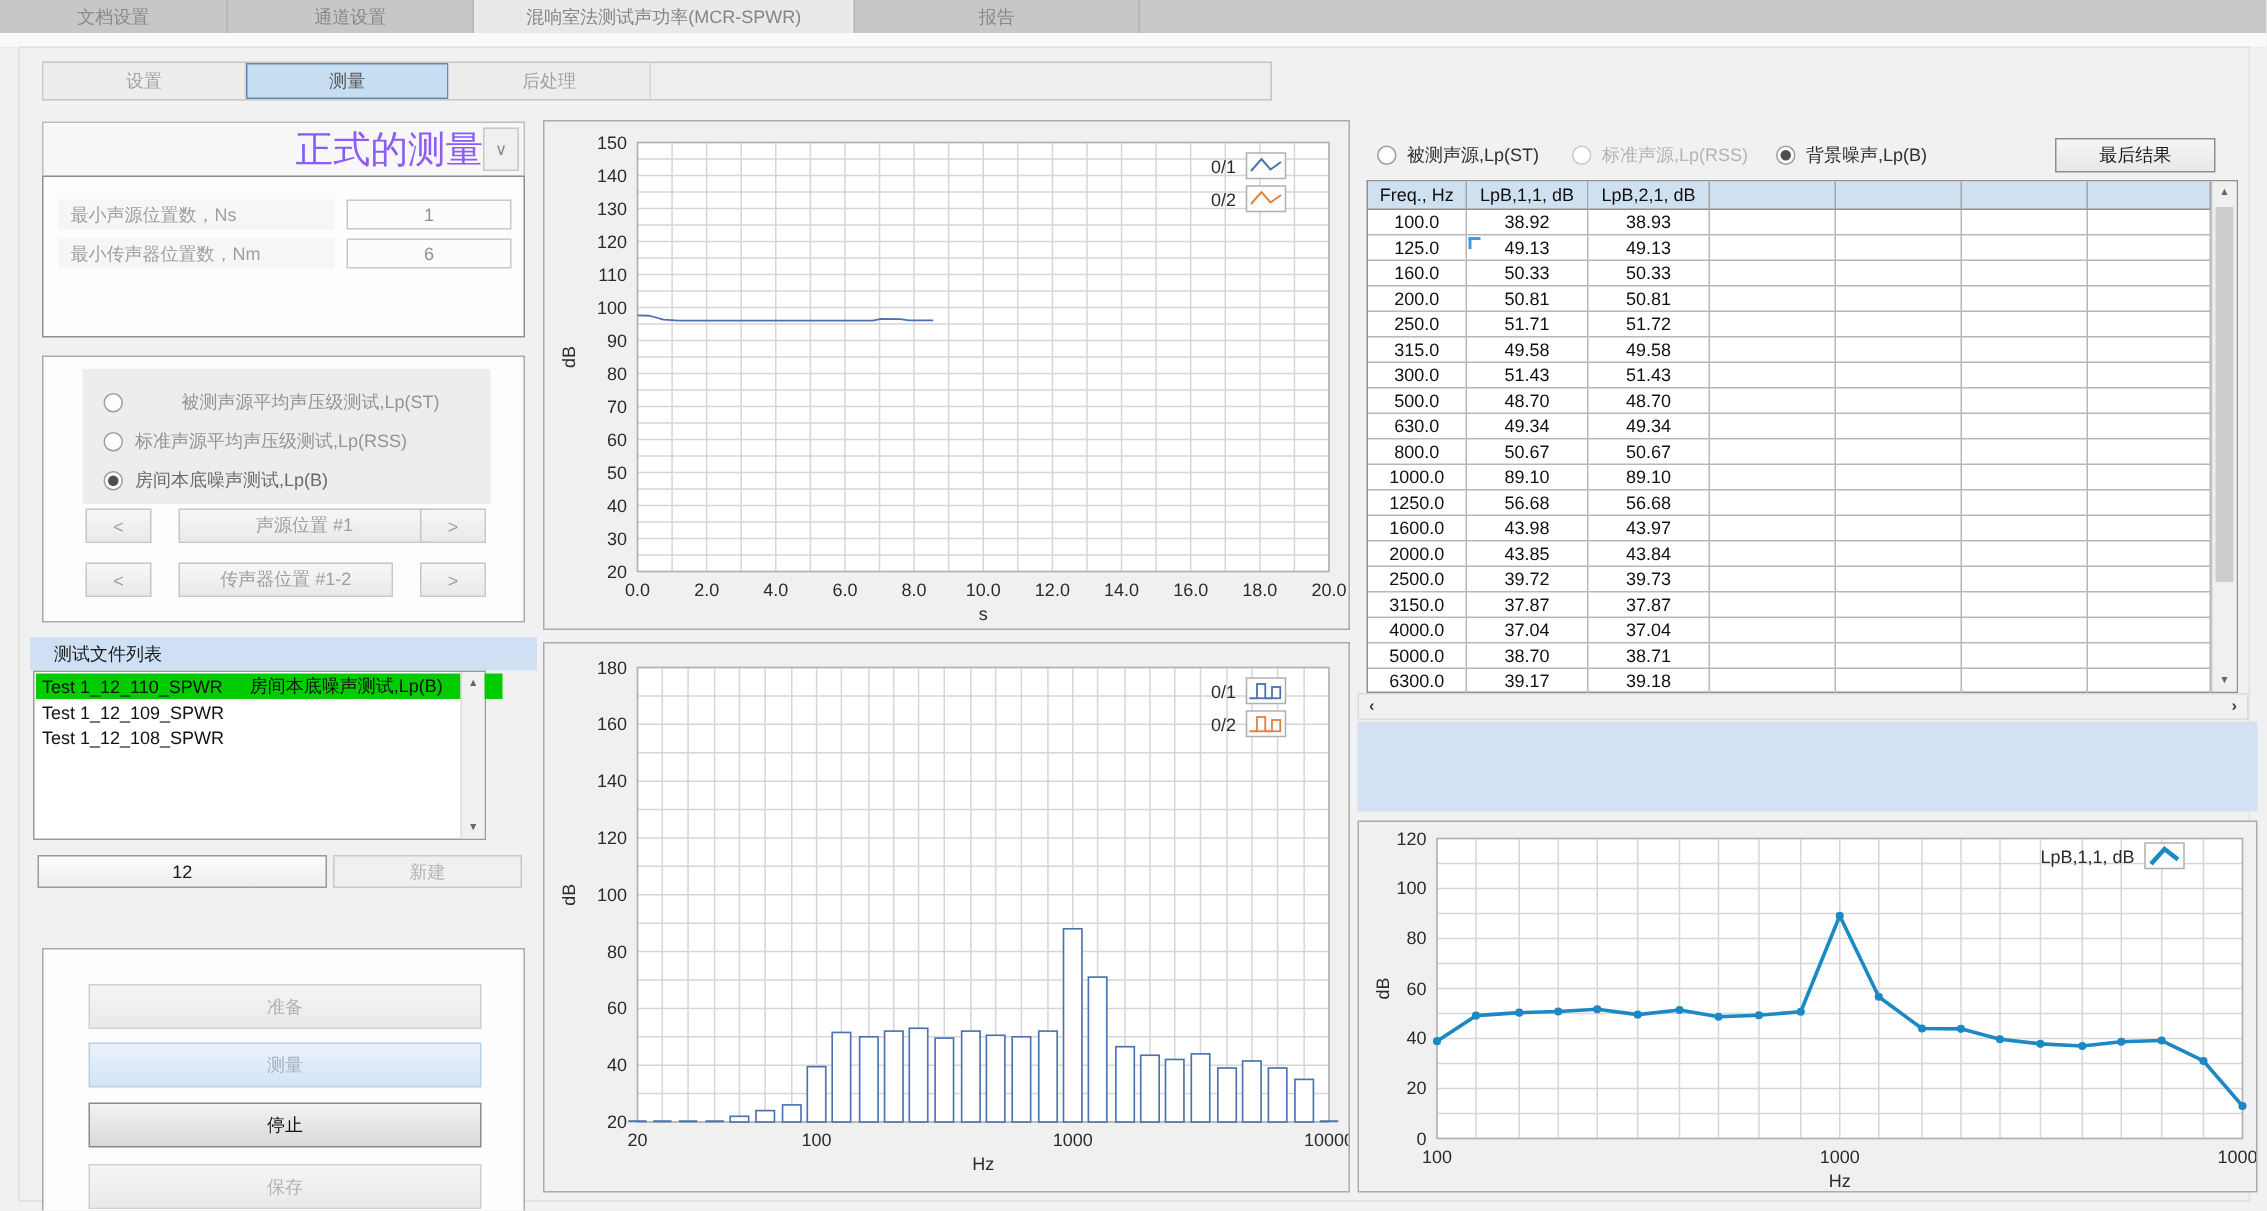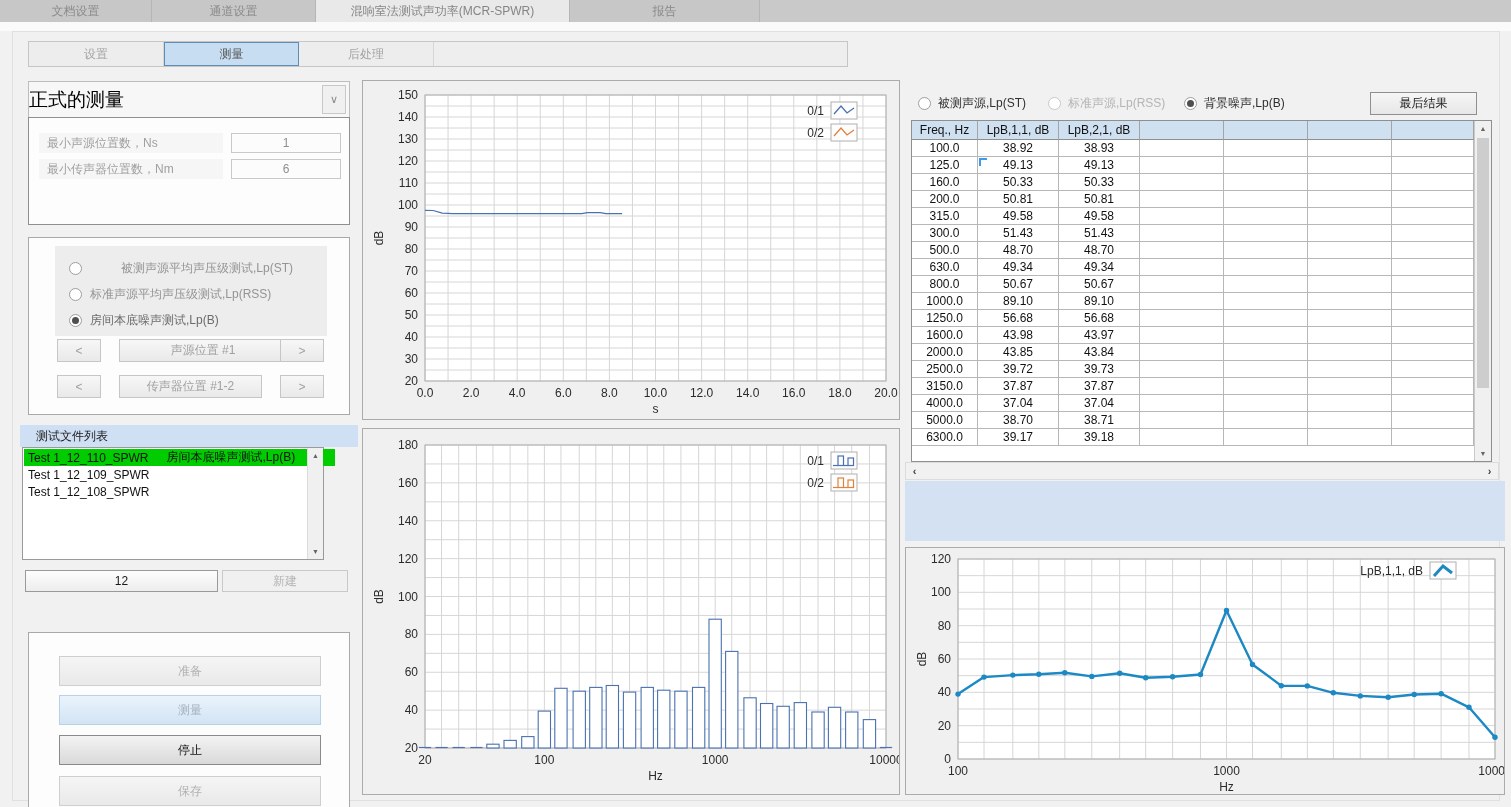--- a/index.html
+++ b/index.html
@@ -21,21 +21,21 @@
   .subtabs { position:absolute; left:28px; top:41px; width:820px; height:26px;
     border:1px solid #c6c6c6; background:#eeeeee; display:flex; }
   .subtab { width:135px; height:100%; display:flex; align-items:center; justify-content:center;
     color:#a3a3a3; background:#ededed; border-right:1px solid #d6d6d6; }
   .subtab.active { background:#c7def2; border:1px solid #5f8cb3; color:#555; }
   
   .panel { position:absolute; background:#fdfdfd; border:1px solid #a9a9a9; }
   
   .combo { position:absolute; left:28px; top:81px; width:322px; height:37px; background:#f7f7f7;
     border:1px solid #bdbdbd; display:flex; align-items:center; }
-  .combo-title { flex:1; text-align:left; color:#000000; font-size:19px; }
+  .combo-title { flex:1; text-align:right; color:#8b5cf6; font-size:25px; }
   .combo-arrow { width:24px; height:29px; margin-right:3px; border:1px solid #c8c8c8; background:#f0f0f0;
     color:#8a8a8a; display:flex; align-items:center; justify-content:center; font-size:11px; }
   .field-row { position:absolute; left:10px; width:302px; height:20px; display:flex; }
   .field-label { width:184px; background:#f6f6f6; color:#9f9f9f; display:flex; align-items:center; padding-left:8px; }
   .field-value { width:110px; margin-left:8px; border:1px solid #c9c9c9; background:#fcfcfc; color:#8f8f8f;
     display:flex; align-items:center; justify-content:center; }
   
   .radio-box { position:absolute; left:26px; top:8px; width:272px; height:90px; background:#ededed; }
   .radio-row { position:absolute; left:14px; height:20px; display:flex; align-items:center; gap:8px; color:#949494; }
   .radio-row.checked { color:#6b6b6b; }
@@ -413,20 +413,29 @@
       <div class="tbl-row">
         <div class="tbl-cell">200.0</div>
         <div class="tbl-cell">50.81</div>
         <div class="tbl-cell">50.81</div>
         <div class="tbl-cell"></div>
         <div class="tbl-cell"></div>
         <div class="tbl-cell"></div>
         <div class="tbl-cell"></div>
       </div>
       <div class="tbl-row">
+        <div class="tbl-cell">250.0</div>
+        <div class="tbl-cell">51.71</div>
+        <div class="tbl-cell">51.72</div>
+        <div class="tbl-cell"></div>
+        <div class="tbl-cell"></div>
+        <div class="tbl-cell"></div>
+        <div class="tbl-cell"></div>
+      </div>
+      <div class="tbl-row">
         <div class="tbl-cell">315.0</div>
         <div class="tbl-cell">49.58</div>
         <div class="tbl-cell">49.58</div>
         <div class="tbl-cell"></div>
         <div class="tbl-cell"></div>
         <div class="tbl-cell"></div>
         <div class="tbl-cell"></div>
       </div>
       <div class="tbl-row">
         <div class="tbl-cell">300.0</div>

